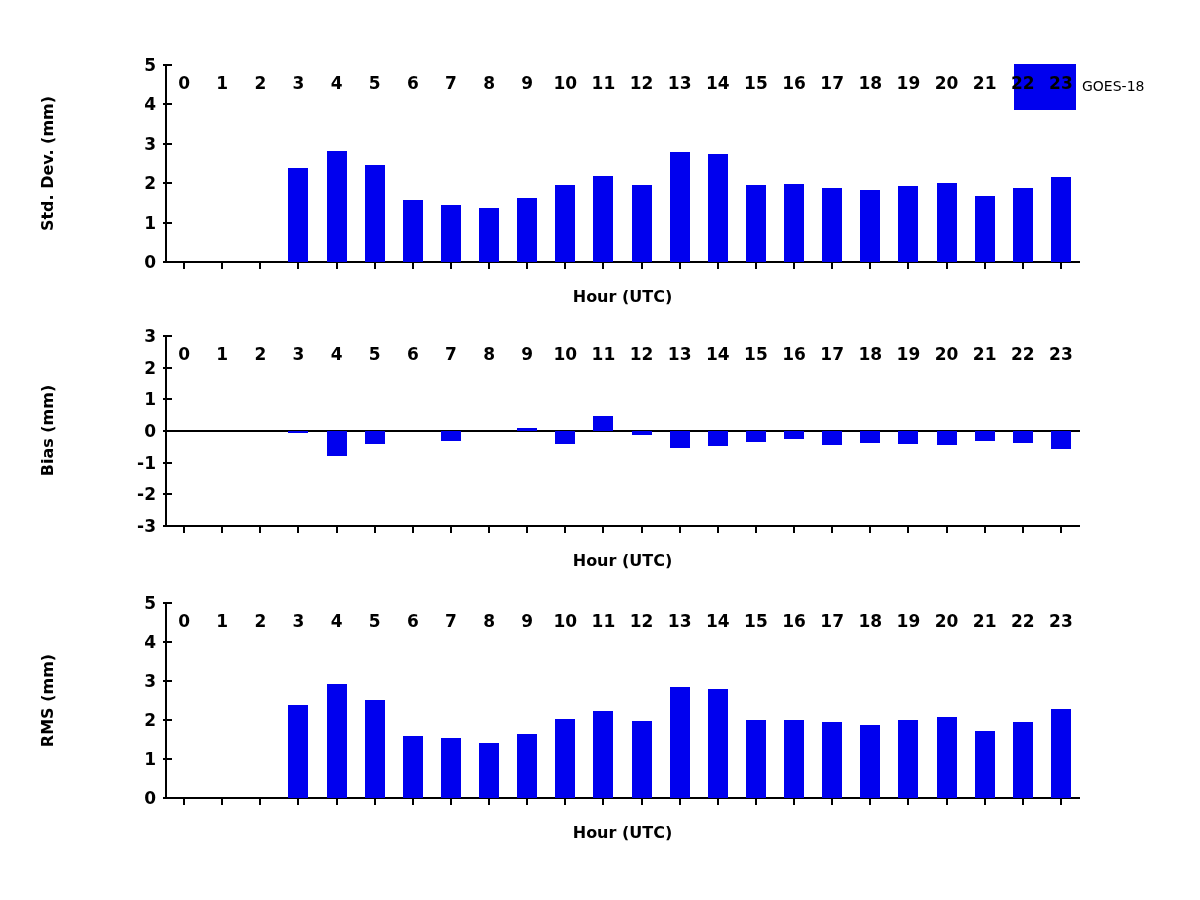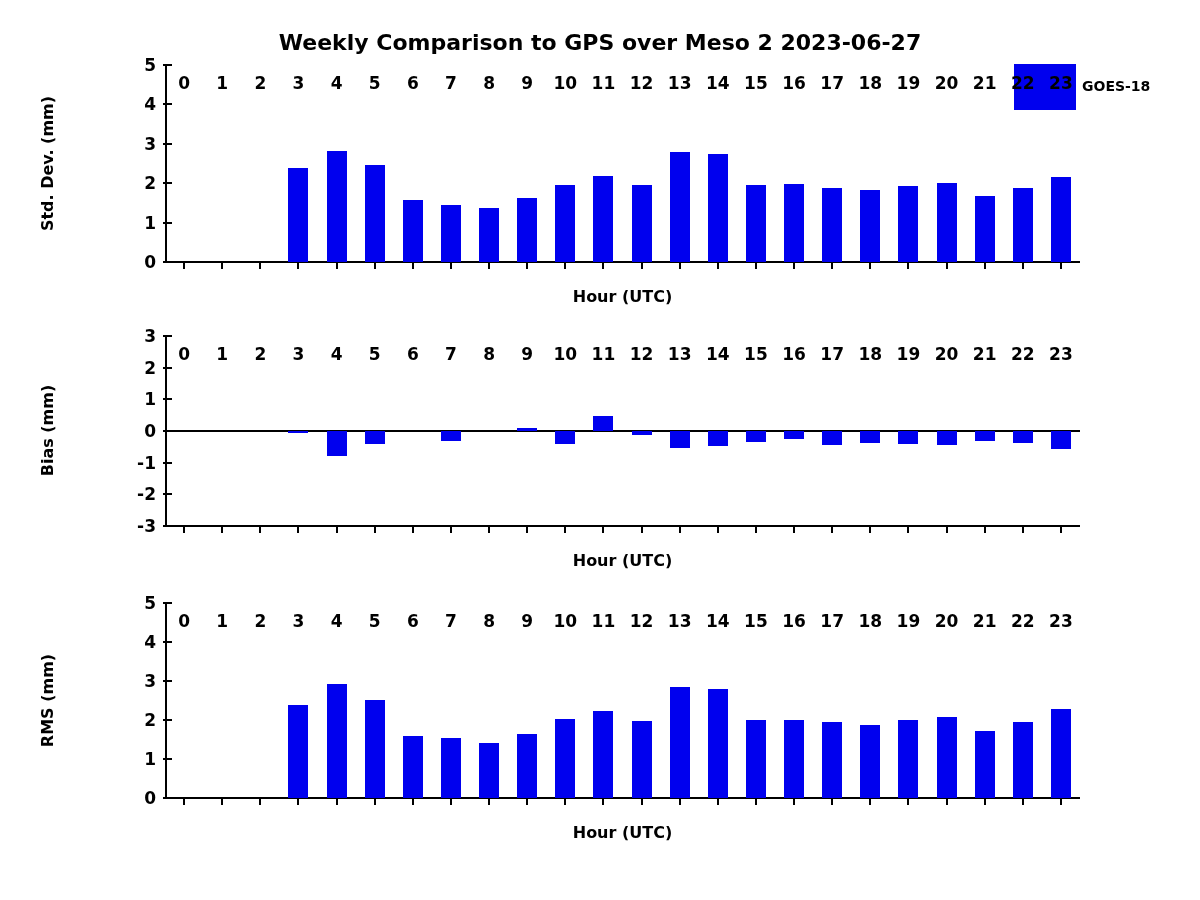--- a/index.html
+++ b/index.html
@@ -48,21 +48,21 @@
     top: 0;
     width: 62px;
     height: 46px;
     background: #0000ee;
   }
   .legend-label {
     position: absolute;
     left: 68px;
     top: 14px;
     font-size: 14px;
-    font-weight: bold;
+    font-weight: normal;
     white-space: nowrap;
   }
 
   
   .panel {
     position: absolute;
   }
   .plot-area {
     position: absolute;
     left: 0;
@@ -143,21 +143,20 @@
     width: 100%;
     height: 2px;
     background: #000000;
   }
 </style>
 </head>
 <body>
 
 <div id="figure">
 
-  <div class="fig-title">Weekly Comparison to GPS over Meso 2 2023-06-27</div>
 
   <div class="legend">
     <div class="legend-swatch"></div>
     <div class="legend-label">GOES-18</div>
   </div>
 
   <div class="panel" id="panel-0" style="left:165px; top:65px; width:915px; height:197px;">
     <div class="plot-area">
         <div class="axis-line axis-bottom" style="top: 196px;"></div>
         <div class="axis-line axis-left"></div>

